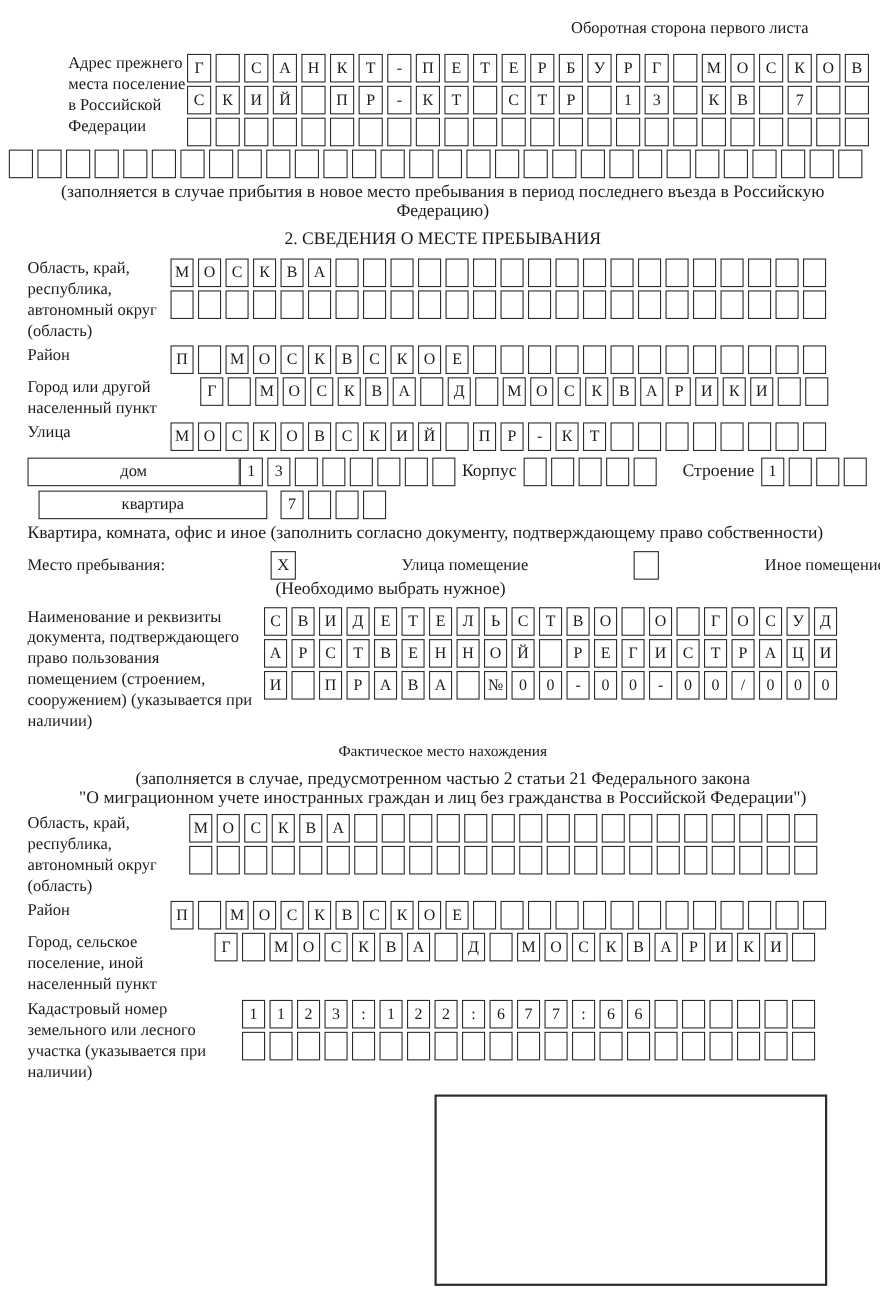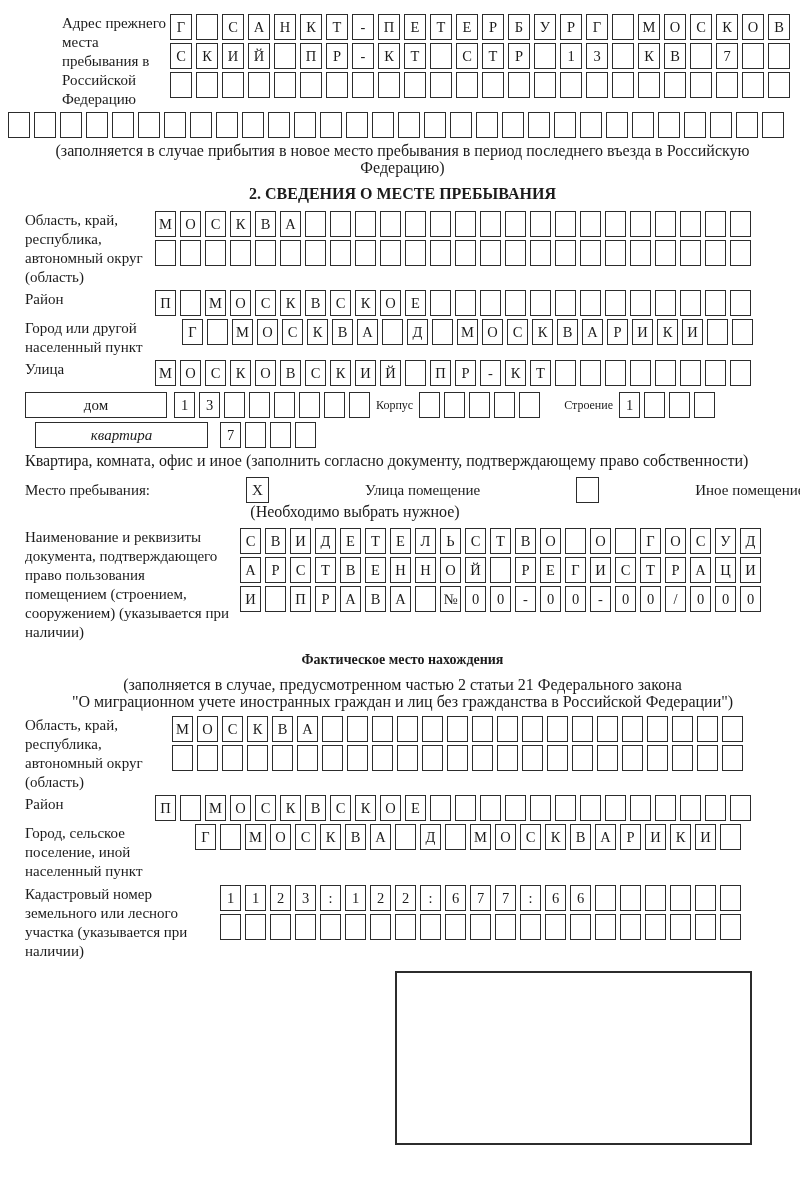--- a/index.html
+++ b/index.html
@@ -17,26 +17,26 @@
   .cells{display:flex;gap:4px;}
   .cell{
     flex:none;width:21px;height:26px;border:1.6px solid #2c2c2c;
     display:flex;align-items:center;justify-content:center;
     font-size:14.5px;background:#fff;box-sizing:border-box;
   }
   .cells--lg .cell{width:22px;}
   .fullrow{margin-left:-17px;margin-top:3px;}
   .note{font-size:16px;line-height:17px;}
   .note--center{text-align:center;}
-  .sect-title{margin-top:9px;text-align:center;font-weight:bold;font-size:16px;}
+  .sect-title{margin-top:9px;text-align:center;font-weight:normal;font-size:16px;}
   .labelbox{
     flex:none;border:1.7px solid #2c2c2c;height:26px;box-sizing:border-box;
     display:flex;align-items:center;justify-content:center;font-size:15px;background:#fff;
   }
-  .inline-lbl{font-size:12px;padding:0 6px;white-space:nowrap;line-height:26px;}
+  .inline-lbl{font-size:16px;padding:0 6px;white-space:nowrap;line-height:26px;}
   .chk{
     flex:none;width:23px;height:26px;border:1.7px solid #2c2c2c;box-sizing:border-box;
     display:flex;align-items:center;justify-content:center;font-size:15px;background:#fff;
   }
   .stay-row{display:flex;align-items:center;margin-top:8px;gap:48px;}
   .stay-row .gap-s{width:8px;}.stay-row .gap-m{width:22px;}.stay-row .gap-l{width:30px;}
   .stamp-box{
     margin-left:370px;margin-top:10px;width:357px;height:174px;
     border:2px solid #2c2c2c;box-sizing:border-box;background:#fff;
   }
@@ -50,23 +50,24 @@
   .w-fdist{width:130px;}
   .w-fcity{width:170px;}
   .w-cad{width:195px;padding-right:14px;box-sizing:border-box;}
   .mt6{margin-top:6px;}.mt8{margin-top:8px;}.mt10{margin-top:10px;}.mt14{margin-top:14px;}.mt4{margin-top:4px;}
 </style>
 </head>
 <body>
 
 <div class="page">
 
+  <div class="hdr-right">Оборотная сторона первого листа</div>
 
   <div class="row mt14">
-    <div class="lbl w-prev" style="padding-left:37px;box-sizing:border-box;">Адрес прежнего места пребывания в Российской Федерацию</div>
+    <div class="lbl w-prev" style="padding-left:37px;box-sizing:border-box;">Адрес прежнего места поселение в Российской Федерации</div>
     <div class="cellcol">
       <div class="cells cells--lg">
           <span class="cell">Г</span>
           <span class="cell"></span>
           <span class="cell">С</span>
           <span class="cell">А</span>
           <span class="cell">Н</span>
           <span class="cell">К</span>
           <span class="cell">Т</span>
           <span class="cell">-</span>
@@ -318,21 +319,21 @@
         <span class="cell"></span>
         <span class="cell"></span>
         <span class="cell"></span>
         <span class="cell"></span>
         <span class="cell"></span>
         <span class="cell"></span>
       </div>
   </div>
 
   <div class="row row--center mt6">
-    <div class="labelbox" style="width:142px;">дом</div>
+    <div class="labelbox" style="width:193px;">дом</div>
     <div style="width:7px;"></div>
     <div class="cells">
         <span class="cell">1</span>
         <span class="cell">3</span>
         <span class="cell"></span>
         <span class="cell"></span>
         <span class="cell"></span>
         <span class="cell"></span>
         <span class="cell"></span>
         <span class="cell"></span>
@@ -349,21 +350,21 @@
     <div class="cells">
         <span class="cell">1</span>
         <span class="cell"></span>
         <span class="cell"></span>
         <span class="cell"></span>
       </div>
   </div>
 
   <div class="row row--center mt4">
     <div style="width:10px;"></div>
-    <div class="labelbox" style="width:173px;font-style:italic;">квартира</div>
+    <div class="labelbox" style="width:208px;">квартира</div>
     <div style="width:12px;"></div>
     <div class="cells">
         <span class="cell">7</span>
         <span class="cell"></span>
         <span class="cell"></span>
         <span class="cell"></span>
       </div>
   </div>
   <div class="note mt4">Квартира, комната, офис и иное (заполнить согласно документу, подтверждающему право собственности)</div>
 

